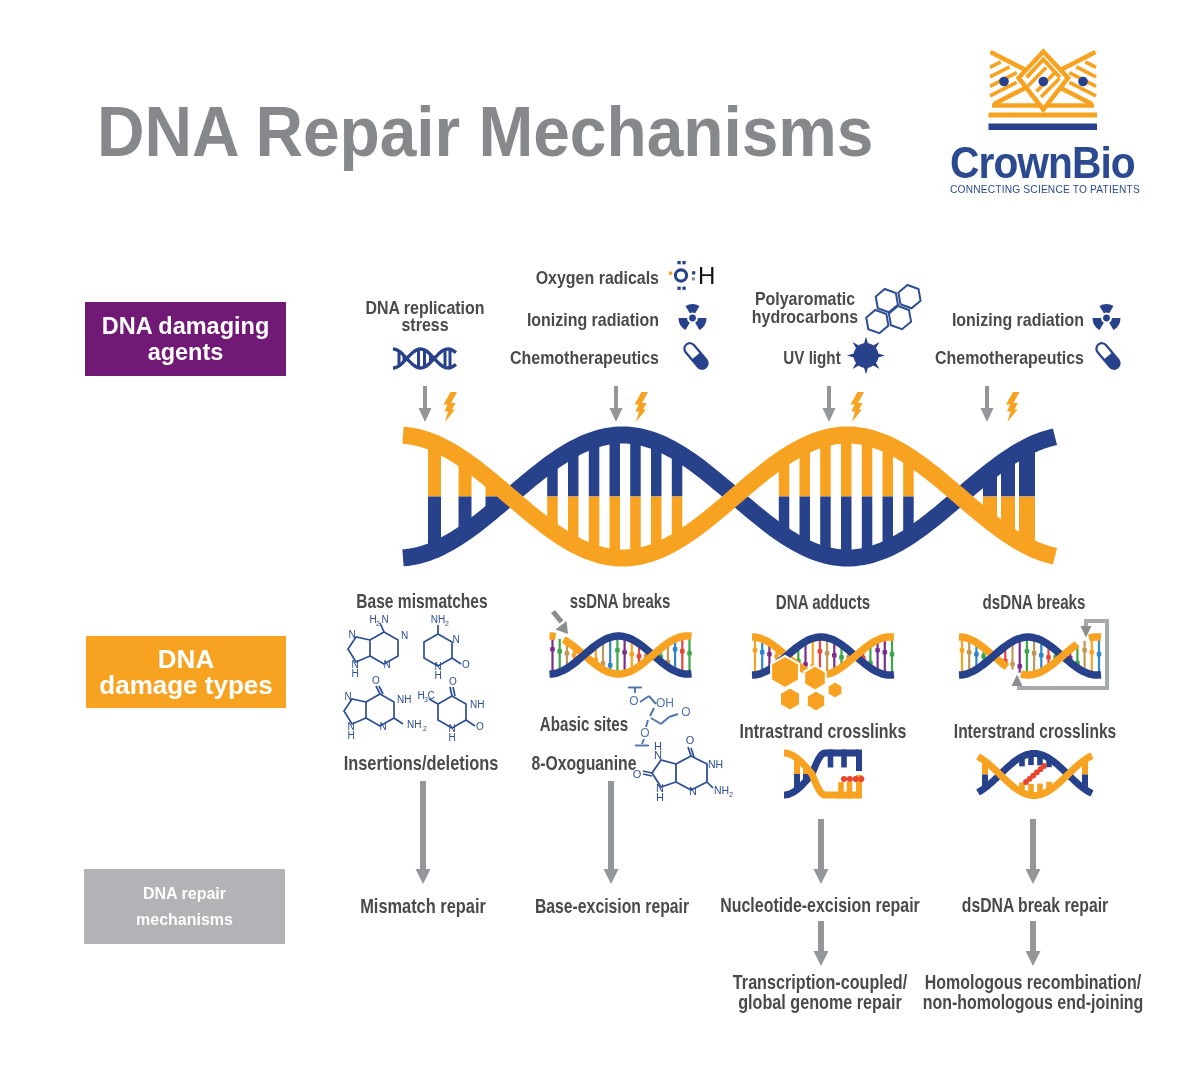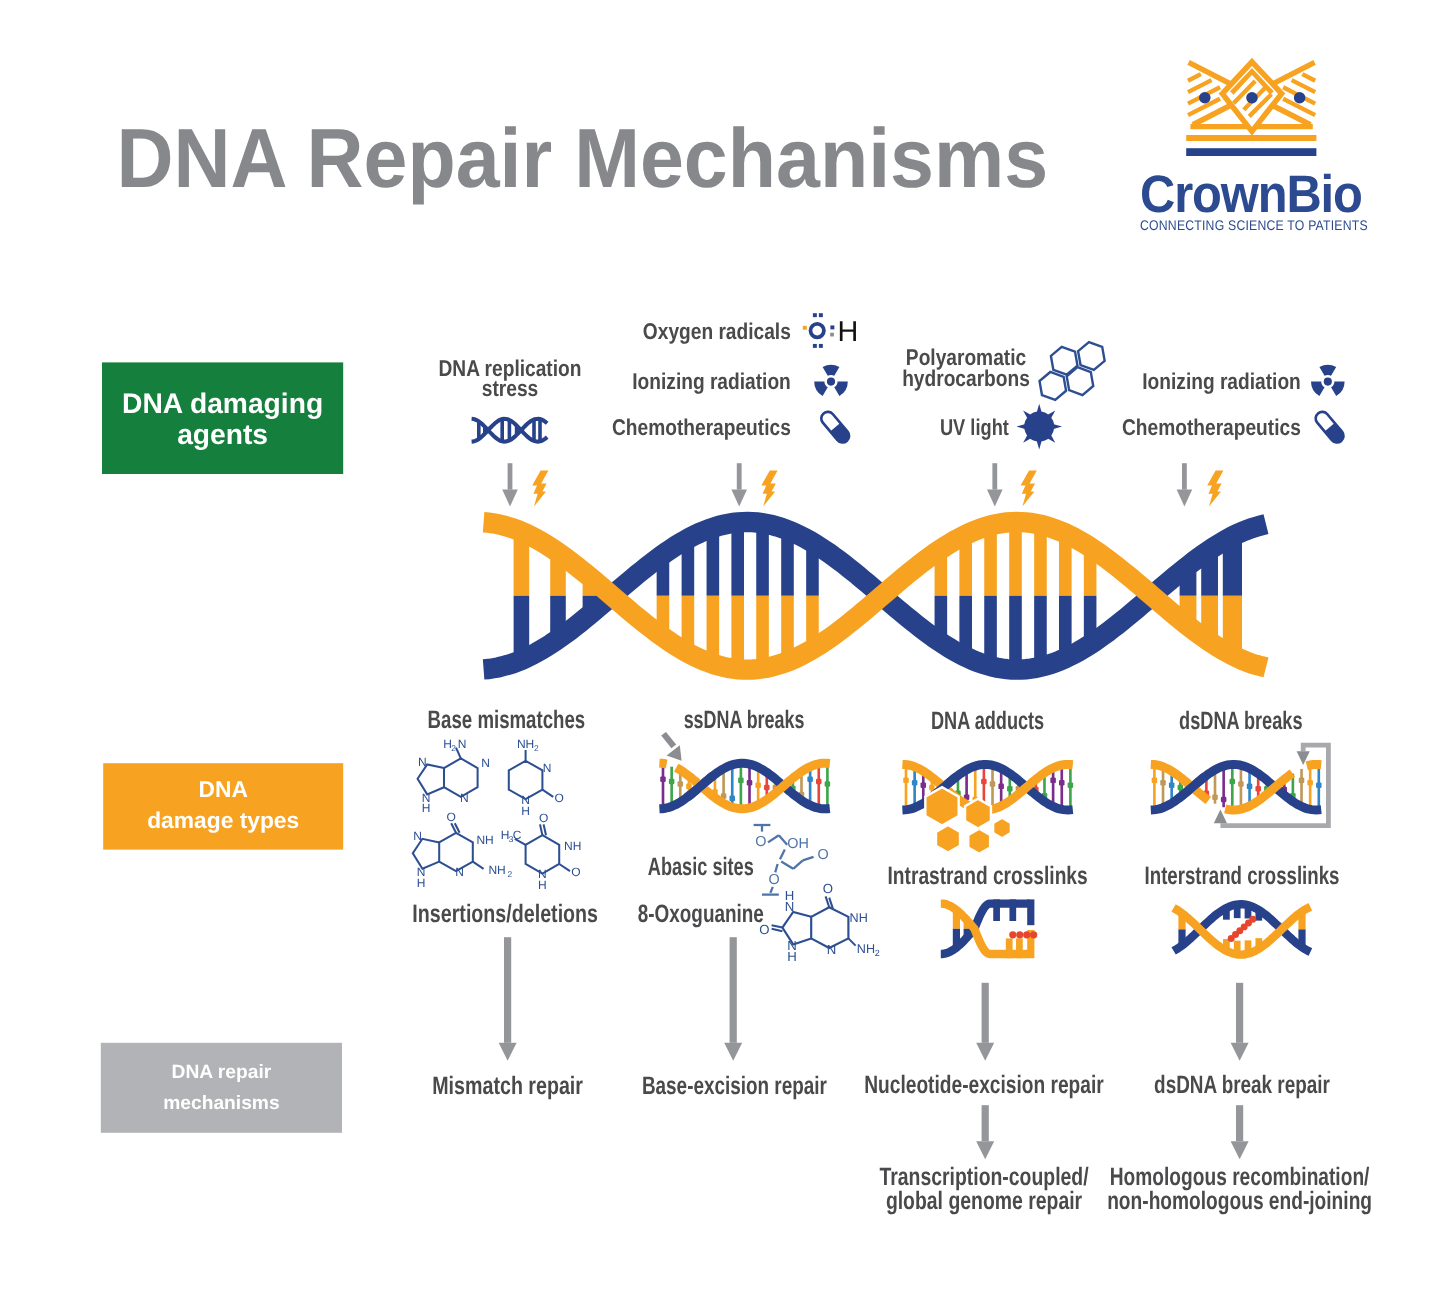--- a/index.html
+++ b/index.html
@@ -375,22 +375,22 @@
     <rect x="1030.0" y="819" width="6" height="50.0" fill="#949699"></rect>
     <polygon points="1025.5,869.0 1040.5,869.0 1033.0,884.0" fill="#949699"></polygon>
     <rect x="818.0" y="921" width="6" height="30.0" fill="#949699"></rect>
     <polygon points="813.5,951.0 828.5,951.0 821.0,966.0" fill="#949699"></polygon>
     <rect x="1030.0" y="921" width="6" height="30.0" fill="#949699"></rect>
     <polygon points="1025.5,951.0 1040.5,951.0 1033.0,966.0" fill="#949699"></polygon>
   </svg>
 <div style="position:absolute;left:97px;top:92px;font-size:70px;font-weight:700;color:#86888b;transform:scaleX(0.94);transform-origin:left top;white-space:nowrap">DNA Repair Mechanisms</div>
 <div style="position:absolute;left:950px;top:138px;font-size:44px;font-weight:700;color:#2b4a8f;letter-spacing:-1px;transform:scaleX(0.925);transform-origin:left top;white-space:nowrap">CrownBio</div>
 <div style="position:absolute;left:950px;top:182px;font-size:11.6px;font-weight:400;color:#2b4a8f;letter-spacing:0.2px;white-space:nowrap;transform:scaleX(0.88);transform-origin:left top">CONNECTING SCIENCE TO PATIENTS</div>
-<div style="position:absolute;left:85px;top:302px;width:201px;height:93px;background:#15803d;color:#fff;display:flex;align-items:center;justify-content:center;text-align:center;font-weight:700;font-size:23.5px;line-height:26px">DNA damaging<br>agents</div>
-<div style="position:absolute;left:86px;top:636px;width:200px;height:72px;background:#f7a321;color:#fff;display:flex;align-items:center;justify-content:center;text-align:center;font-weight:700;font-size:19px;line-height:26px">DNA<br>damage types</div>
+<div style="position:absolute;left:85px;top:302px;width:201px;height:74px;background:#701a75;color:#fff;display:flex;align-items:center;justify-content:center;text-align:center;font-weight:700;font-size:23.5px;line-height:26px">DNA damaging<br>agents</div>
+<div style="position:absolute;left:86px;top:636px;width:200px;height:72px;background:#f7a321;color:#fff;display:flex;align-items:center;justify-content:center;text-align:center;font-weight:700;font-size:26px;line-height:26px">DNA<br>damage types</div>
 <div style="position:absolute;left:84px;top:869px;width:201px;height:75px;background:#b1b3b6;color:#fff;display:flex;align-items:center;justify-content:center;text-align:center;font-weight:700;font-size:16px;line-height:26px">DNA repair<br>mechanisms</div>
 <div style="position:absolute;left:425px;top:316px;font-size:19px;font-weight:700;color:#4a4a4c;white-space:nowrap;line-height:17px;transform:translate(-50%,-50%) scaleX(0.84);text-align:center">DNA replication<br>stress</div>
 <div style="position:absolute;left:659px;top:277px;font-size:19px;font-weight:700;color:#4a4a4c;white-space:nowrap;line-height:1;transform:translate(-100%,-50%) scaleX(0.84);transform-origin:right center">Oxygen radicals</div>
 <div style="position:absolute;left:659px;top:319px;font-size:19px;font-weight:700;color:#4a4a4c;white-space:nowrap;line-height:1;transform:translate(-100%,-50%) scaleX(0.84);transform-origin:right center">Ionizing radiation</div>
 <div style="position:absolute;left:659px;top:356.5px;font-size:19px;font-weight:700;color:#4a4a4c;white-space:nowrap;line-height:1;transform:translate(-100%,-50%) scaleX(0.84);transform-origin:right center">Chemotherapeutics</div>
 <div style="position:absolute;left:805px;top:308px;font-size:19px;font-weight:700;color:#4a4a4c;white-space:nowrap;line-height:18px;transform:translate(-50%,-50%) scaleX(0.84);text-align:center">Polyaromatic<br>hydrocarbons</div>
 <div style="position:absolute;left:812px;top:356.5px;font-size:19px;font-weight:700;color:#4a4a4c;white-space:nowrap;line-height:1;transform:translate(-50%,-50%) scaleX(0.8);text-align:center">UV light</div>
 <div style="position:absolute;left:1084px;top:319px;font-size:19px;font-weight:700;color:#4a4a4c;white-space:nowrap;line-height:1;transform:translate(-100%,-50%) scaleX(0.84);transform-origin:right center">Ionizing radiation</div>
 <div style="position:absolute;left:1084px;top:356.5px;font-size:19px;font-weight:700;color:#4a4a4c;white-space:nowrap;line-height:1;transform:translate(-100%,-50%) scaleX(0.84);transform-origin:right center">Chemotherapeutics</div>
 <div style="position:absolute;left:422px;top:600px;font-size:21px;font-weight:700;color:#4a4a4c;white-space:nowrap;line-height:1;transform:translate(-50%,-50%) scaleX(0.74);text-align:center">Base mismatches</div>

